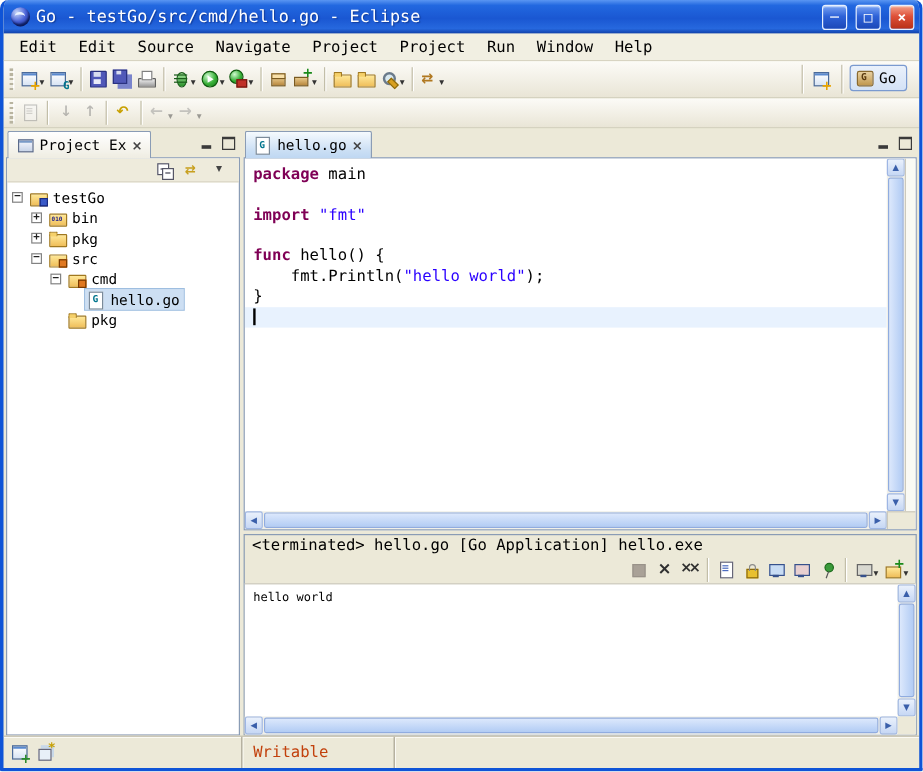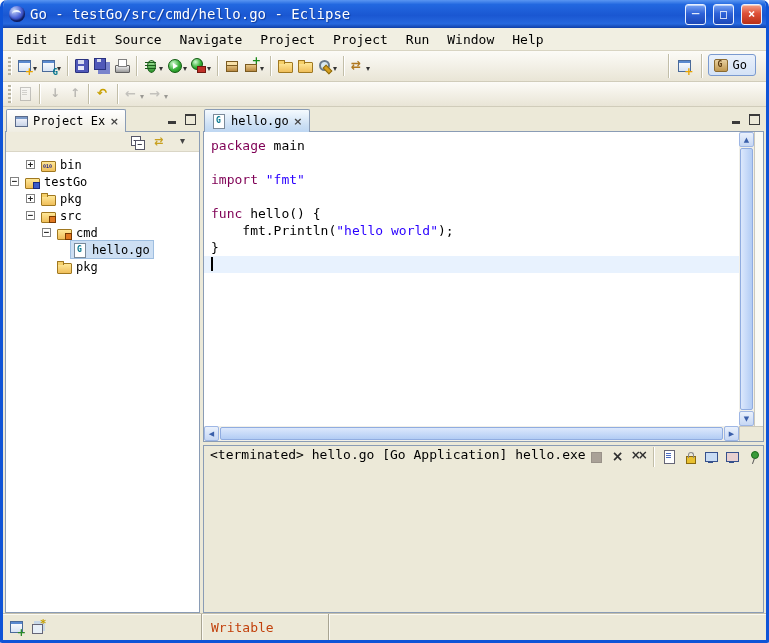--- a/index.html
+++ b/index.html
@@ -65,29 +65,29 @@
   .exp-minus::before{content:"−"}
   .sel-wrap{display:flex;align-items:center;gap:4px;padding:0 3px 0 1px;height:17px}
   .tree-row.selected .sel-wrap{background:var(--selbg);outline:1px solid #9EBEE0}
 
   
   .editor-panel{flex:1;display:flex;flex-direction:column;min-height:0}
   .editor-body{flex:1;position:relative;border:1px solid #8A9CB5;background:#fff;overflow:hidden;min-height:0}
   .code-area{position:absolute;left:0;top:0;right:24px;bottom:15px;padding-top:5px;overflow:hidden}
   .code-line{height:17px;line-height:17px;white-space:pre;font-size:13px;padding-left:7px;color:#000}
   .code-line.current{background:var(--curline)}
-  .tok-kw{color:var(--kw);font-weight:normal}
+  .tok-kw{color:var(--kw);font-weight:bold}
   .tok-st{color:var(--str)}
   .tok-pl{color:#000}
   .caret{display:inline-block;width:2px;height:14px;background:#000;vertical-align:text-top;margin-right:-2px}
   .overview-ruler{position:absolute;right:0;top:0;bottom:15px;width:9px;background:#FAFAF4;border-left:1px solid #CCC9BC}
 
   
   .console-panel{height:168px;flex:none;display:flex;flex-direction:column}
-  .console-chrome{flex:1;border:1px solid #8A9CB5;background:#ECE9D8;display:flex;flex-direction:row;min-height:0}
+  .console-chrome{flex:1;border:1px solid #8A9CB5;background:#ECE9D8;display:flex;flex-direction:column;min-height:0}
   .console-status{height:18px;flex:none;font-size:13px;padding:1px 0 0 6px;white-space:pre;color:#000}
   .console-toolbar{height:22px;flex:none;display:flex;justify-content:flex-end;align-items:center;gap:1px;padding-right:4px}
   .console-body{flex:1;position:relative;background:#fff;border-top:1px solid #C9C5B6;min-height:0}
   .console-output{position:absolute;left:0;top:0;right:15px;bottom:15px;padding:6px 0 0 7px;font-size:10px;white-space:pre}
 
   
   .sb{position:absolute;background:#F1F0E9}
   .sb-v{width:15px}
   .sb-h{height:15px}
   .sb .arr{position:absolute;width:15px;height:15px;border:1px solid #9EB6E4;border-radius:2px;background:linear-gradient(180deg,#EAF1FC,#C6D7F4);display:flex;align-items:center;justify-content:center}
@@ -342,32 +342,32 @@
               <span class="ic i-collapse-all"></span>
             </button>
             <button class="tb-btn">
               <span class="ic i-link-with-editor"></span>
             </button>
             <button class="tb-btn">
               <span class="ic i-view-menu"></span>
             </button>
           </div>
         <div class="tree" id="tree">
+            <div class="tree-row" style="padding-left: 4px;">
+              <span class="expander exp-minus"></span>
+              <span class="sel-wrap">
+                <span class="ic i-project"></span>
+                <span class="tree-label">testGo</span>
+              </span>
+            </div>
             <div class="tree-row" style="padding-left: 20px;">
               <span class="expander exp-plus"></span>
               <span class="sel-wrap">
                 <span class="ic i-folder-bin"></span>
                 <span class="tree-label">bin</span>
-              </span>
-            </div>
-            <div class="tree-row" style="padding-left: 4px;">
-              <span class="expander exp-minus"></span>
-              <span class="sel-wrap">
-                <span class="ic i-project"></span>
-                <span class="tree-label">testGo</span>
               </span>
             </div>
             <div class="tree-row" style="padding-left: 20px;">
               <span class="expander exp-plus"></span>
               <span class="sel-wrap">
                 <span class="ic i-folder"></span>
                 <span class="tree-label">pkg</span>
               </span>
             </div>
             <div class="tree-row" style="padding-left: 20px;">

